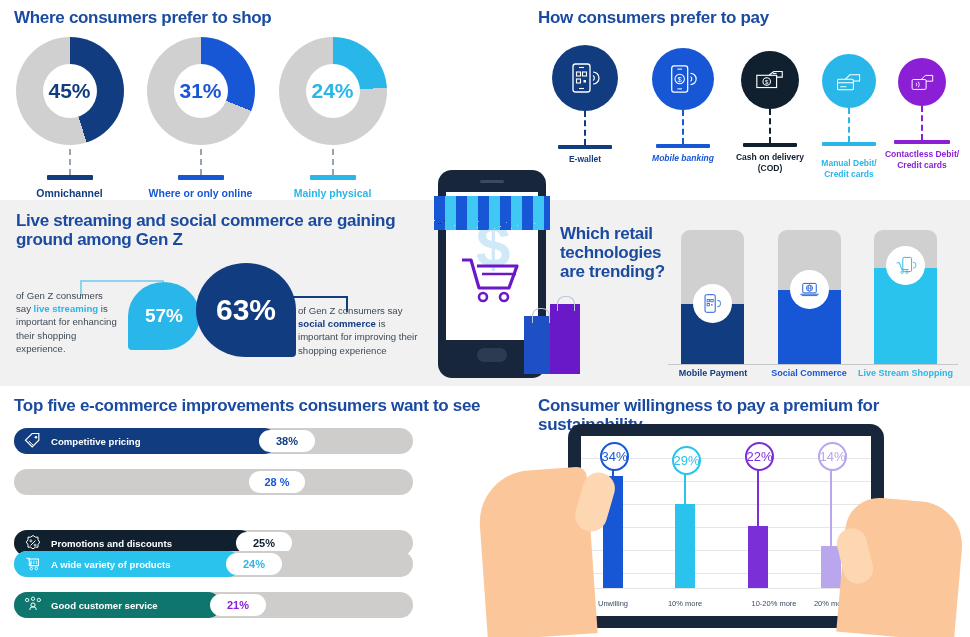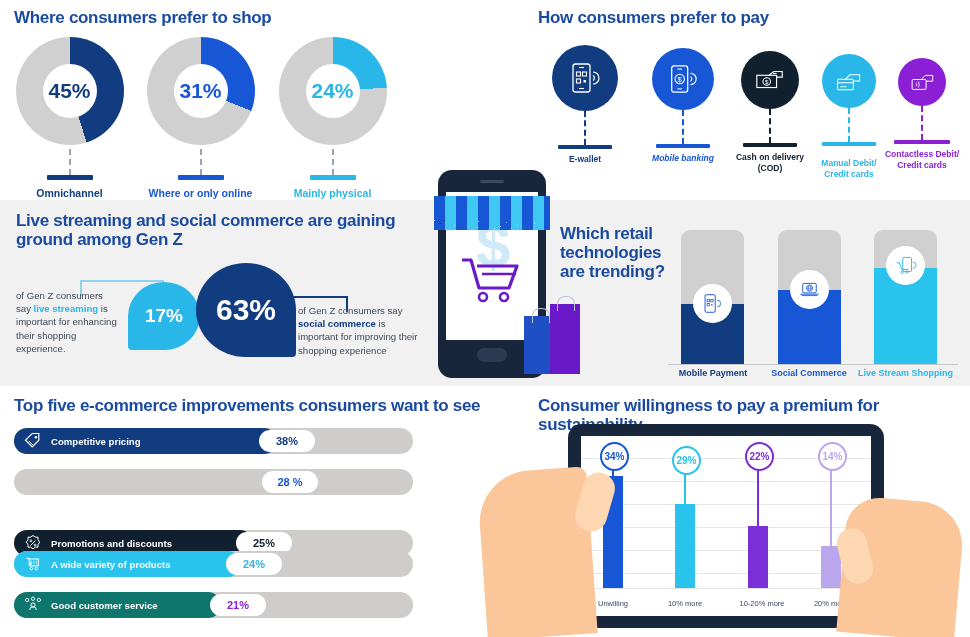--- a/index.html
+++ b/index.html
@@ -80,21 +80,21 @@
   }
   .tablet-screen{
     position:absolute;left:13px;top:12px;width:290px;height:180px;background:#fff;
   }
   .grid-line{position:absolute;left:0;width:100%;height:1px;background:#e6e6e6;}
   .sbar{position:absolute;bottom:28px;}
   .spin-line{position:absolute;width:2px;}
   .spin-circle{
     position:absolute;border-radius:50%;background:#fff;
     display:flex;align-items:center;justify-content:center;
-    font-size:10px;font-weight:bold;
+    font-size:13px;font-weight:normal;
   }
   .sbar-label{position:absolute;bottom:8px;font-size:7.5px;color:#3b4a63;text-align:center;}
   .hand{position:absolute;background:#fbc79a;}
 </style>
 </head>
 <body>
 
 <div class="sec-title" style="left:14px;top:8px;">Where consumers prefer to shop</div>
 
 <div class="donut-wrap" style="left:7px;top:37px;">
@@ -210,21 +210,21 @@
 
 <div class="panel-gray"></div>
 
 <div class="sec-title" style="left:16px;top:211px;">Live streaming and social commerce are gaining
 ground among Gen Z</div>
 
 <div class="connector" style="left:80px;top:280px;width:82px;height:14px;border-width:2px 0 0 2px;border-color:#8fd3ef;"></div>
 <div class="connector" style="left:276px;top:296px;width:70px;height:14px;border-width:0 2px 0 0;border-top:2px solid #123c80;border-right:2px solid #123c80;border-left:none;transform:scaleX(1);"></div>
 
 <div class="teardrop td-cyan" style="left:128px;top:282px;width:72px;height:68px;font-size:19px;">
-  <span>17%</span>
+  <span>57%</span>
 </div>
 <div class="teardrop td-navy" style="left:196px;top:263px;width:100px;height:94px;font-size:30px;">
   <span>63%</span>
 </div>
 
 <div class="gz-text" style="left:16px;top:289px;width:104px;">
   <span>of Gen Z consumers say </span><b class="cy">live streaming</b><span> is important for enhancing their shopping experience.</span>
 </div>
 <div class="gz-text" style="left:298px;top:304px;width:124px;">
   <span>of Gen Z consumers say </span><b>social commerce</b><span> is important for improving their shopping experience</span>
@@ -316,21 +316,21 @@
         </svg>
     </span>
     <span class="lbar-text">Competitive pricing</span>
   </div>
   <div class="lbar-pill" style="left:245px;width:56px;color:#123c80;">
       <span>38%</span>
     </div>
 </div>
 
 <div class="lbar-track" style="top:469px;">
-  <div class="lbar-pill" style="left:248px;width:56px;color:#1757d6;">
+  <div class="lbar-pill" style="left:235px;width:56px;color:#1757d6;">
       <span>28 %</span>
     </div>
 </div>
 
 <div class="lbar-track" style="top:510px;margin-top:20px;">
   <div class="lbar-fill" style="width:60%;background:#10202f;">
     <span class="lbar-ico">
       <svg width="20" height="20" viewBox="0 0 24 24">
           <path d="M12 3 l3 2 h3 v3 l2 3 -2 3 v3 h-3 l-3 2 -3 -2 h-3 v-3 l-2 -3 2 -3 v-3 h3 z" fill="none" stroke="#fff" stroke-width="1.2"></path>
           <line x1="9" y1="15" x2="15" y2="9" stroke="#fff" stroke-width="1.2"></line>
@@ -407,21 +407,21 @@
     <div class="spin-circle" style="left:91px;top:10px;width:25px;height:25px;border:2.5px solid #29c3ee;color:#29c3ee;">
         <span>29%</span>
       </div>
     <div class="sbar-label" style="left:74px;width:60px;">10% more</div>
 
     <div class="sbar" style="left:167px;width:20px;height:62px;background:#7b2fd6;"></div>
     <div class="spin-line" style="left:176px;top:22px;height:94px;background:#7b2fd6;"></div>
     <div class="spin-circle" style="left:164px;top:6px;width:25px;height:25px;border:2.5px solid #7b2fd6;color:#7b2fd6;">
         <span>22%</span>
       </div>
-    <div class="sbar-label" style="left:148px;width:66px;margin-top:12px;">10-20% more</div>
+    <div class="sbar-label" style="left:160px;width:66px;margin-top:12px;">10-20% more</div>
 
     <div class="sbar" style="left:240px;width:20px;height:42px;background:#b9a6ec;"></div>
     <div class="spin-line" style="left:249px;top:22px;height:114px;background:#b9a6ec;"></div>
     <div class="spin-circle" style="left:237px;top:6px;width:25px;height:25px;border:2.5px solid #b9a6ec;color:#b9a6ec;">
         <span>14%</span>
       </div>
     <div class="sbar-label" style="left:220px;width:60px;">20% more</div>
   </div>
 </div>
 

